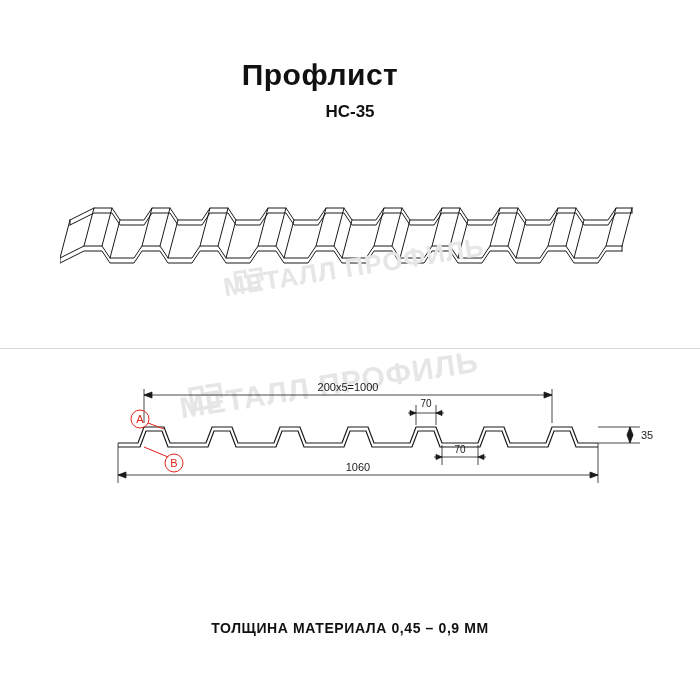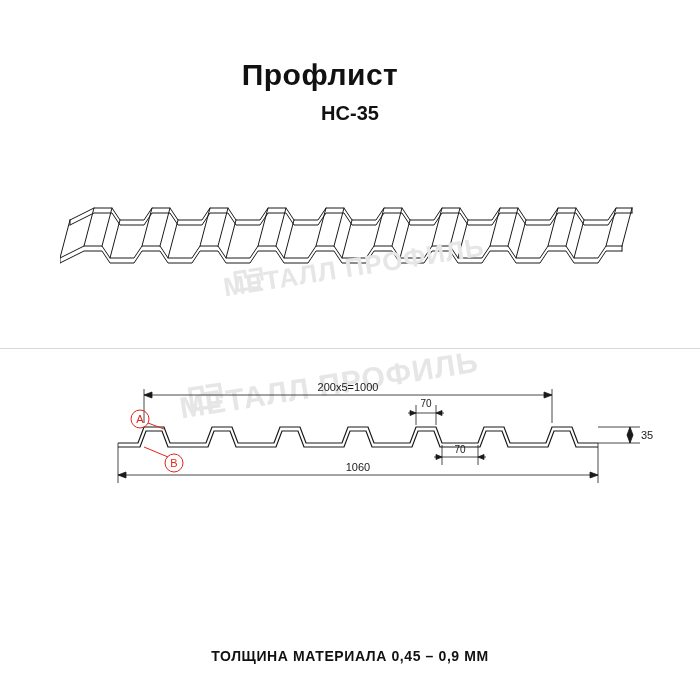--- a/index.html
+++ b/index.html
@@ -30,21 +30,21 @@
     font-weight: bold;
     letter-spacing: 0.5px;
     color: #111111;
   }
   .subtitle {
     position: absolute;
     top: 102px;
     left: 0;
     width: 700px;
     text-align: center;
-    font-size: 20px;
+    font-size: 17px;
     font-weight: bold;
     color: #111111;
   }
   .iso-wrap {
     position: absolute;
     top: 178px;
     left: 60px;
     width: 580px;
     height: 130px;
   }
@@ -66,21 +66,20 @@
   .footnote {
     position: absolute;
     top: 620px;
     left: 0;
     width: 700px;
     text-align: center;
     font-size: 14px;
     font-weight: bold;
     letter-spacing: 0.6px;
     color: #111111;
-    margin-top: 28px;
   }
   
   .wm {
     position: absolute;
     pointer-events: none;
     color: #e6e6e6;
     font-weight: bold;
     font-family: "Liberation Sans", sans-serif;
     white-space: nowrap;
   }

